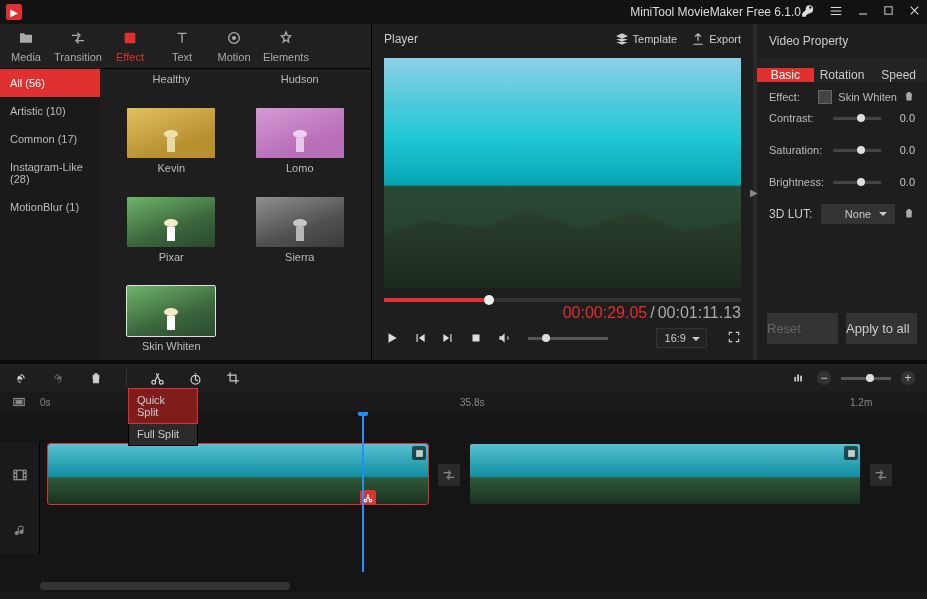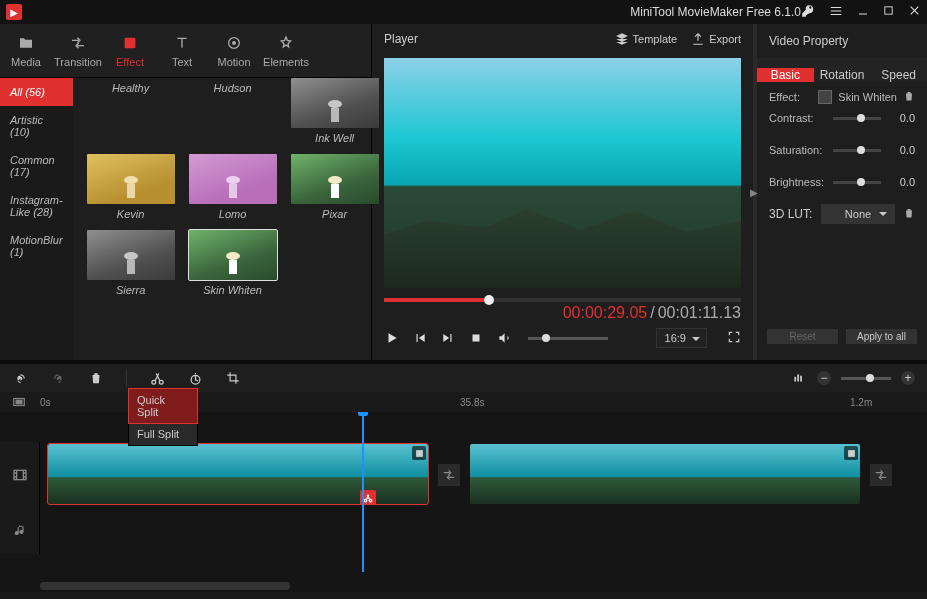--- a/index.html
+++ b/index.html
@@ -13,29 +13,29 @@
 .titlebar .win-icons span, .titlebar .win-icons svg { color:#ddd; cursor:pointer; }
 
 .upper { height:336px; display:flex; }
 .library { width:372px; background:#1e1e1e; display:flex; flex-direction:column; border-right:1px solid #000;}
 .lib-tabs { height:54px; display:flex; background:#202020; border-bottom:1px solid #000;}
 .lib-tab { flex:0 0 52px; display:flex; flex-direction:column; align-items:center; justify-content:center; gap:4px; cursor:pointer; color:#aaa;}
 .lib-tab.active { color:#e03030; }
 .lib-tab .ic { width:18px; height:18px; display:flex; align-items:center; justify-content:center;}
 .lib-tab span.lbl { font-size:11px; }
 
-.lib-body { flex:1; display:flex;font-style:italic; }
+.lib-body { flex:1; display:flex; }
 .cat-list { width:100px; background:#1a1a1a; }
 .cat-item { padding:8px 10px; font-size:11px; color:#bbb; cursor:pointer;}
 .cat-item.active { background:#e03030; color:#fff; }
 
 .thumbs-area { flex:1; display:flex; flex-direction:column; }
 .thumbs-head { height:28px; display:flex; justify-content:flex-end; align-items:center; padding:0 10px; font-size:11px; color:#bbb; gap:6px;}
 .thumbs-head .cloud { width:14px; height:14px; }
-.thumbs-grid { flex:1; overflow:auto; padding:0 14px 8px 14px; display:grid; grid-template-columns:1fr 1fr 1fr; gap:10px 14px; align-content:start;}
+.thumbs-grid { flex:1; overflow:auto; padding:0 14px 8px 14px; display:grid; grid-template-columns:1fr 1fr; gap:23px 14px; align-content:start;}
 .thumbs-grid::-webkit-scrollbar{width:6px;} .thumbs-grid::-webkit-scrollbar-thumb{background:#444;}
 .thumb-cell { display:flex; flex-direction:column; align-items:center; }
 .thumb-cell.label-only { height:16px; }
 .thumb-img { width:88px; height:50px; background:linear-gradient(160deg,#6fb36b 0%,#3b663c 60%,#2a4a2b 100%); position:relative; border-radius:1px; cursor:pointer;}
 .thumb-img.sel { outline:1px solid #e0e0e0; }
 .thumb-img.grey { filter:grayscale(1) brightness(.9);}
 .thumb-img.warm { background:linear-gradient(160deg,#e0c060 0%,#b89030 70%); }
 .thumb-img.pink { background:linear-gradient(160deg,#d49ad4 0%,#b86eb8 70%); }
 .thumb-img .figure { position:absolute; left:50%; bottom:4px; transform:translateX(-50%); width:20px; height:26px;}
 .thumb-label { font-size:11px; color:#bbb; margin-top:4px;}
@@ -74,21 +74,21 @@
 .trash { color:#aaa; cursor:pointer;}
 .slider-row { display:flex; align-items:center; gap:8px; padding:0 12px 6px 12px;}
 .slider-row .sl-lbl { width:56px; font-size:11px; color:#bbb;}
 .slider-row .sl { flex:1; height:3px; background:#444; position:relative;}
 .slider-row .sl .k { position:absolute; left:50%; top:-3px; width:8px; height:8px; border-radius:50%; background:#ddd;}
 .slider-row .val { width:26px; text-align:right; font-size:11px; color:#ccc;}
 .lut-row { display:flex; align-items:center; gap:8px; padding:10px 12px;}
 .lut-sel { flex:1; background:#333; color:#ccc; font-size:11px; padding:4px 8px; position:relative; text-align:center; cursor:pointer;}
 .lut-sel::after { content:""; position:absolute; right:8px; top:8px; border-left:4px solid transparent; border-right:4px solid transparent; border-top:4px solid #ccc;}
 .prop-footer { margin-top:auto; display:flex; gap:8px; padding:8px 10px;}
-.prop-footer .btn { flex:1; background:#333; color:#ccc; font-size:10px; padding:2px 0; text-align:center; cursor:pointer;}
+.prop-footer .btn { flex:1; background:#333; color:#ccc; font-size:13px; padding:8px 0; cursor:pointer;}
 .prop-footer .btn.disabled { color:#666; }
 
 .divider-h { height:4px; background:#0a0a0a;}
 
 .timeline-tools { height:28px; background:#1e1e1e; display:flex; align-items:center; padding:0 12px; gap:22px; position:relative;}
 .timeline-tools .tool { color:#ccc; cursor:pointer; display:flex; width:16px; height:16px; align-items:center; justify-content:center;}
 .timeline-tools .right-tools { position:absolute; right:12px; top:0; height:100%; display:flex; align-items:center; gap:10px;}
 .zoom-slider { width:50px; height:3px; background:#555; position:relative;}
 .zoom-slider .k { position:absolute; left:50%; top:-3px; width:8px; height:8px; border-radius:50%; background:#ddd;}
 .zoom-btn { width:14px; height:14px; border-radius:50%; background:#333; color:#ccc; display:flex; align-items:center; justify-content:center; font-size:12px; line-height:1; cursor:pointer;}
@@ -218,29 +218,20 @@
         <div class="thumbs-area">
           <div class="thumbs-grid">
             <div class="thumb-cell label-only">
                 <span class="thumb-label">Healthy</span>
               </div>
             <div class="thumb-cell label-only">
                 <span class="thumb-label">Hudson</span>
               </div>
 
             <div class="thumb-cell">
-                <div class="thumb-img grey">
-                  <svg class="figure" viewBox="0 0 20 26">
-                    <ellipse cx="10" cy="6" rx="7" ry="4" fill="#ddd"></ellipse>
-                    <rect x="6" y="10" width="8" height="14" fill="#ccc"></rect>
-                  </svg>
-                </div>
-                <span class="thumb-label">Ink Well</span>
-              </div>
-            <div class="thumb-cell">
                 <div class="thumb-img warm">
                   <svg class="figure" viewBox="0 0 20 26">
                     <ellipse cx="10" cy="6" rx="7" ry="4" fill="#f0e0b0"></ellipse>
                     <rect x="6" y="10" width="8" height="14" fill="#e8d8a8"></rect>
                   </svg>
                 </div>
                 <span class="thumb-label">Kevin</span>
               </div>
             <div class="thumb-cell">
                 <div class="thumb-img pink">

